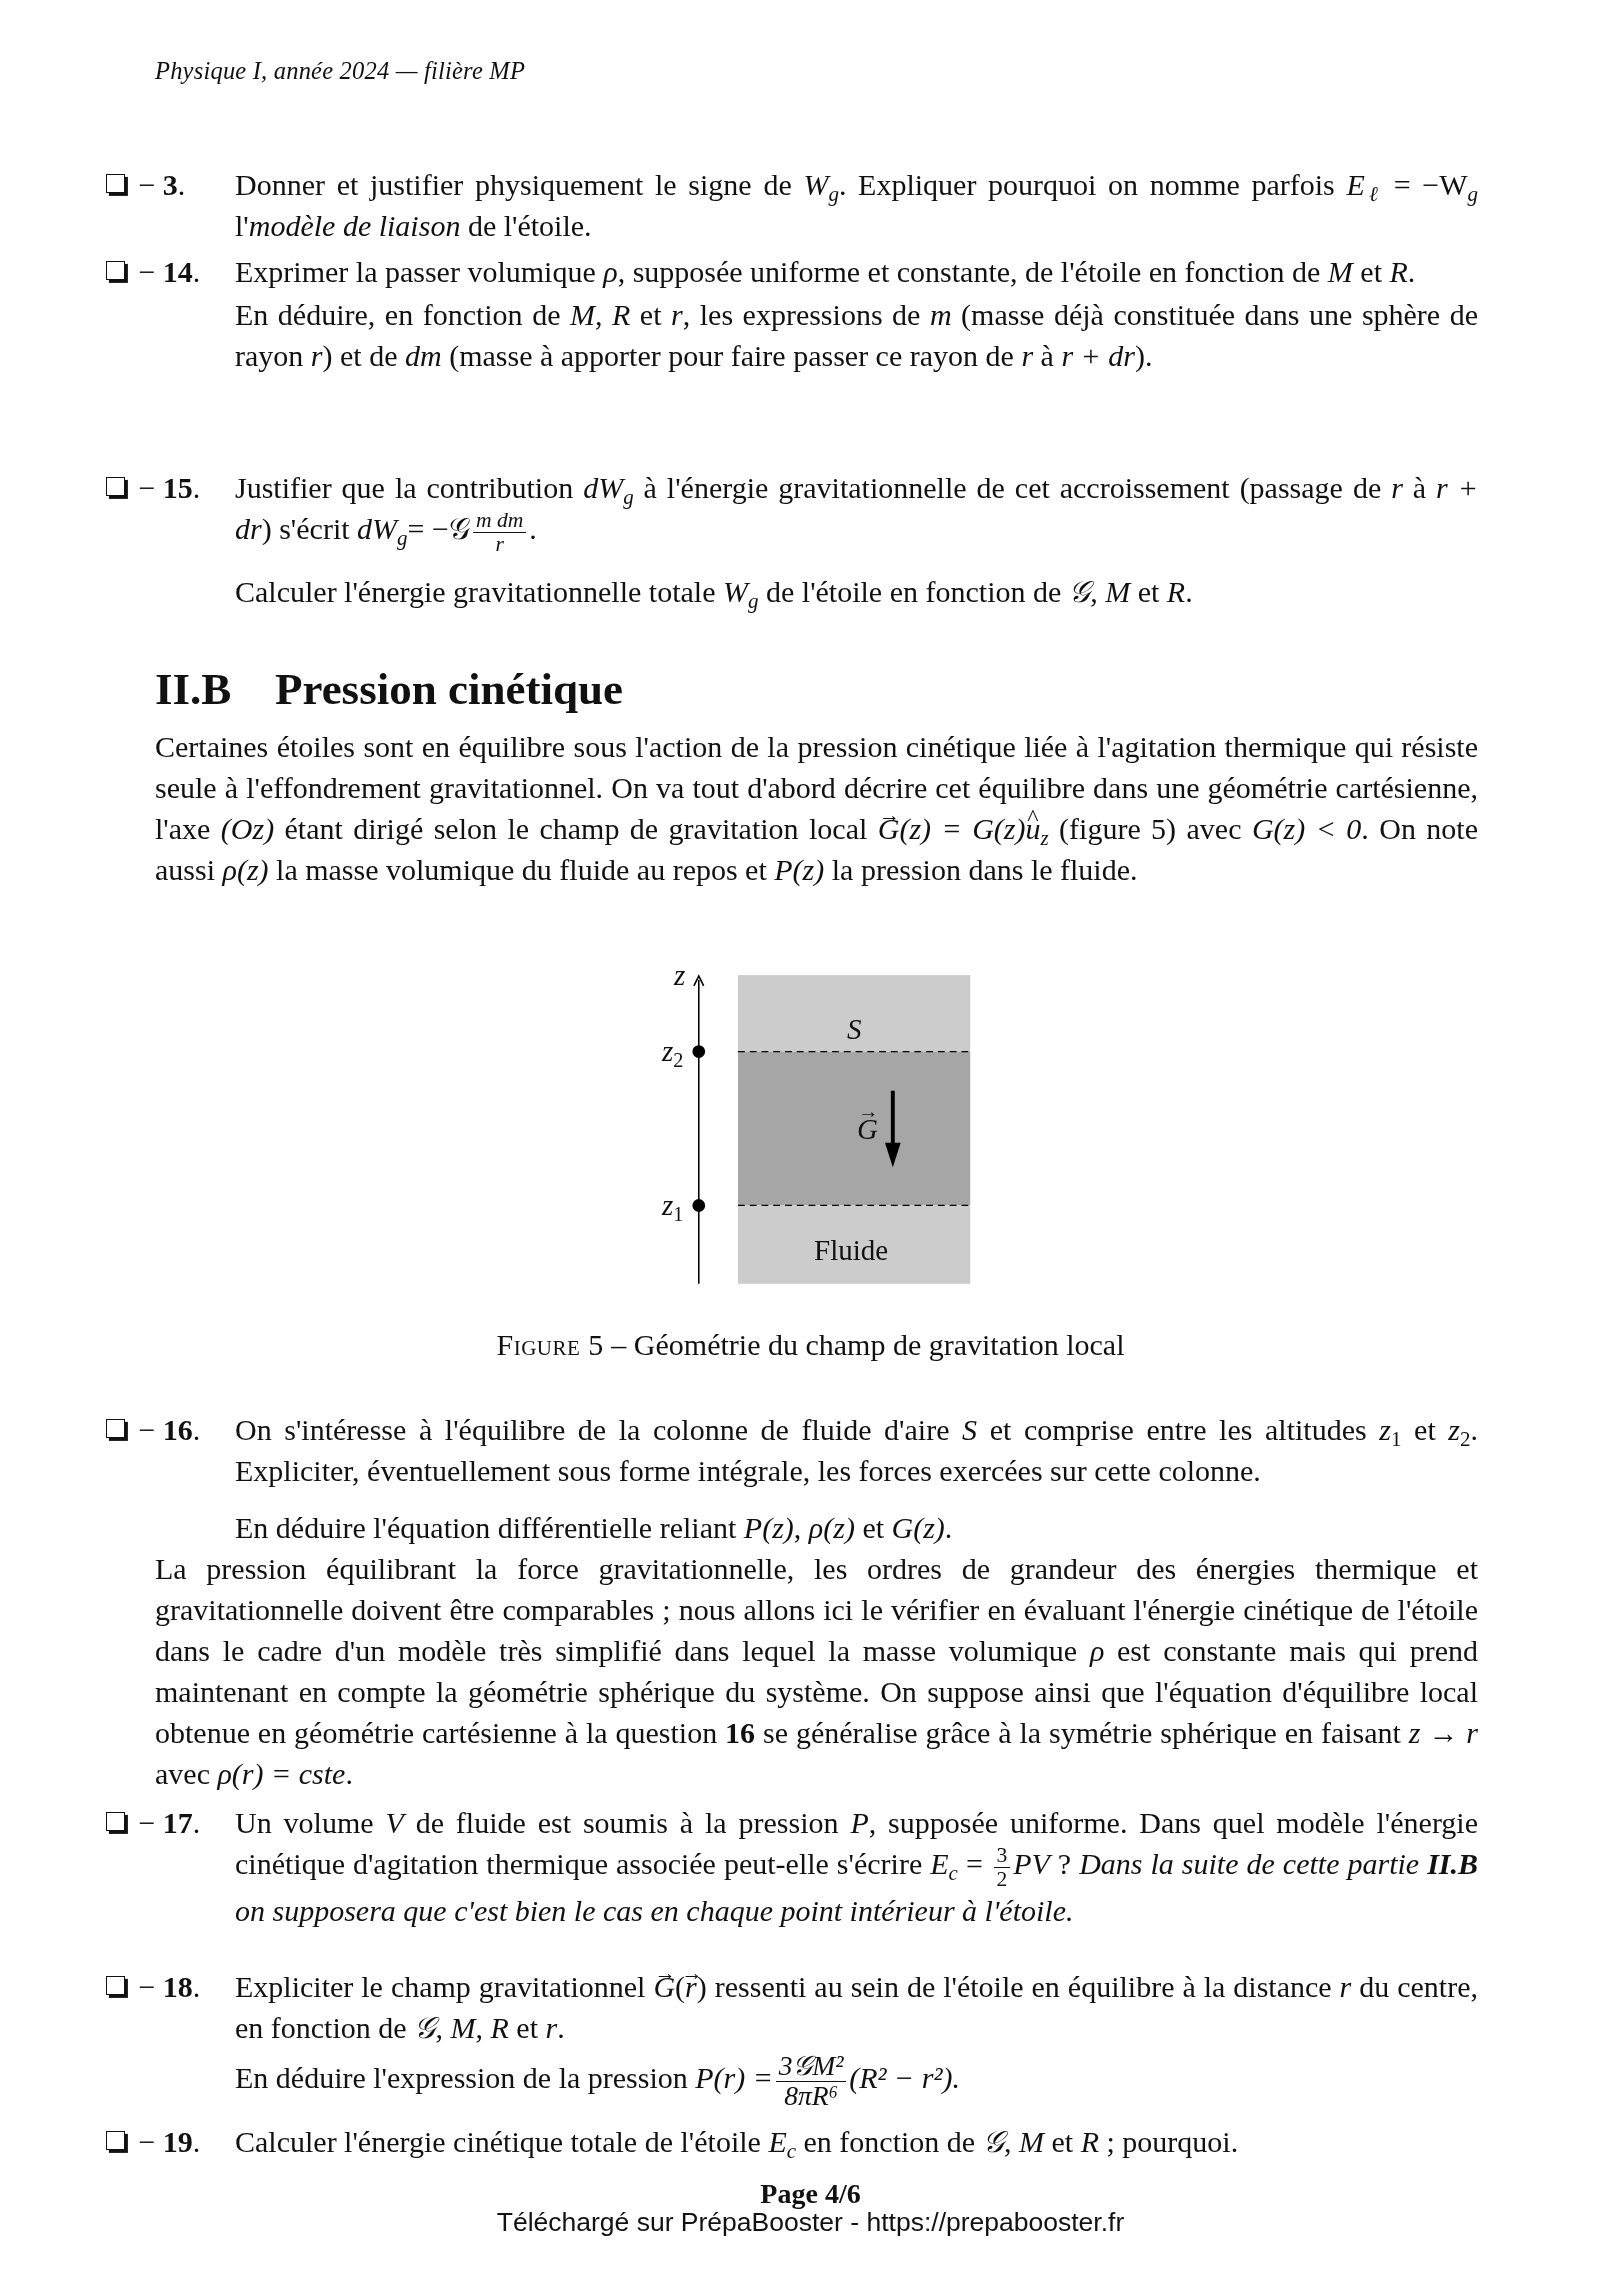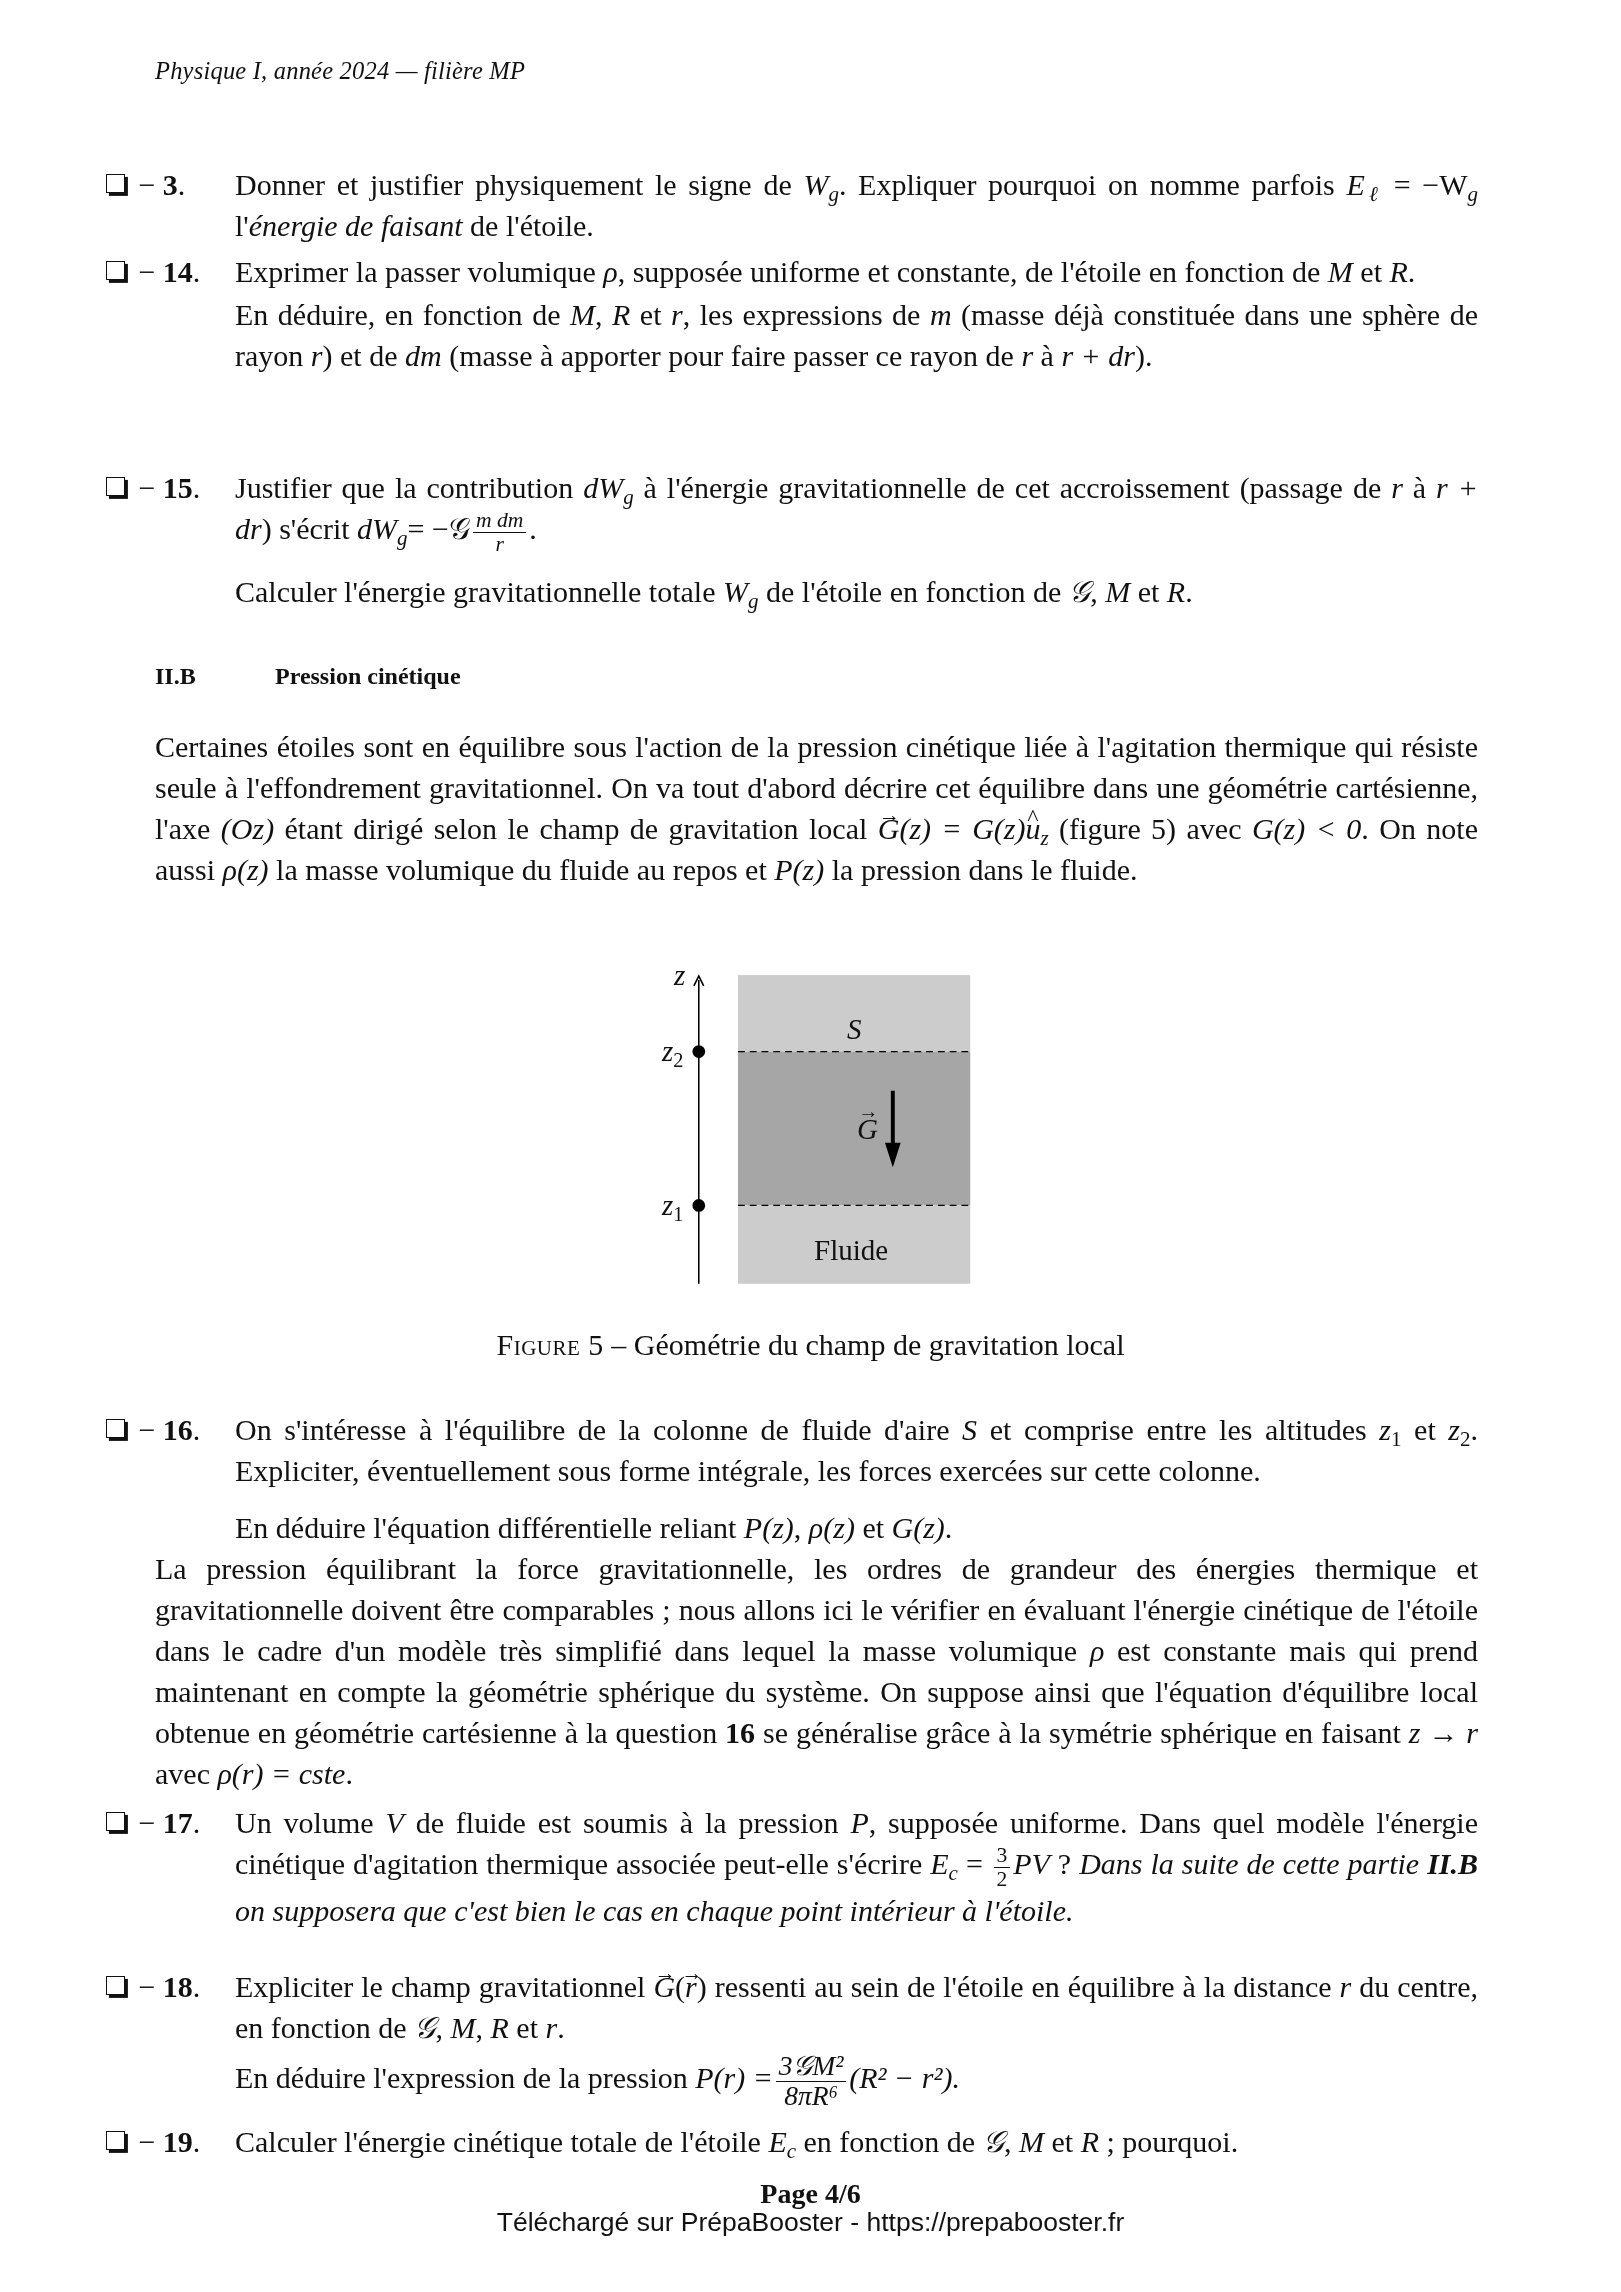--- a/index.html
+++ b/index.html
@@ -40,21 +40,21 @@
     transform: translateX(-45%); font-size: 0.7em; font-style: normal;
   }
   .hat { position: relative; display: inline-block; }
   .hat::before {
     content: "^"; position: absolute; left: 50%; top: -0.45em;
     transform: translateX(-50%); font-size: 0.8em; font-style: normal;
   }
   .section-title {
     position: absolute; left: 155px; top: 663px;
     font-family: "Liberation Serif", "DejaVu Serif", serif;
-    font-size: 24px; font-weight: bold; white-space: nowrap;
+    font-size: 45px; font-weight: bold; white-space: nowrap;
   }
   .section-title .num { display: inline-block; width: 120px; }
   .para { position: absolute; left: 155px; width: 1323px; text-align: justify; }
   .figure { position: absolute; left: 0; top: 0; width: 1621px; height: 1372px; pointer-events: none; }
   .fig-label { position: absolute; font-family: "Liberation Serif", "DejaVu Serif", serif; font-size: 29px; }
   .caption {
     position: absolute; left: 0; width: 1621px; top: 1328px; text-align: center;
     font-family: "Liberation Serif", "DejaVu Serif", serif; font-size: 30px;
   }
   .caption .sc { font-variant: small-caps; letter-spacing: 0.5px; }
@@ -72,21 +72,21 @@
 
 <div class="page">
 
   <div class="running-header">Physique I, année 2024 — filière MP</div>
 
   <div class="q txt" style="top:164px;">
     <div class="q-head">
       <span class="box"></span><span>− </span><span class="qnum">3</span><span>.</span>
     </div>
     <div class="q-body">
-      <p><span>Donner et justifier physiquement le signe de </span><span class="m">W</span><span class="m sub">g</span><span>. Expliquer pourquoi on nomme parfois </span><span class="m">E</span><span class="m sub">ℓ</span><span> = −W</span><span class="m sub">g</span><span> l'</span><span class="m">énergie de faisant</span><span> de l'étoile.</span></p>
+      <p><span>Donner et justifier physiquement le signe de </span><span class="m">W</span><span class="m sub">g</span><span>. Expliquer pourquoi on nomme parfois </span><span class="m">E</span><span class="m sub">ℓ</span><span> = −W</span><span class="m sub">g</span><span> l'</span><span class="m">modèle de liaison</span><span> de l'étoile.</span></p>
     </div>
   </div>
 
   <div class="q txt" style="top:251px;">
     <div class="q-head">
       <span class="box"></span><span>− </span><span class="qnum">14</span><span>.</span>
     </div>
     <div class="q-body">
       <p><span>Exprimer la passer volumique </span><span class="m">ρ</span><span>, supposée uniforme et constante, de l'étoile en fonction de </span><span class="m">M</span><span> et </span><span class="m">R</span><span>.</span></p>
       <p style="margin-top:2px;"><span>En déduire, en fonction de </span><span class="m">M</span><span>, </span><span class="m">R</span><span> et </span><span class="m">r</span><span>, les expressions de </span><span class="m">m</span><span> (masse déjà constituée dans une sphère de rayon </span><span class="m">r</span><span>) et de </span><span class="m">dm</span><span> (masse à apporter pour faire passer ce rayon de </span><span class="m">r</span><span> à </span><span class="m">r + dr</span><span>).</span></p>

